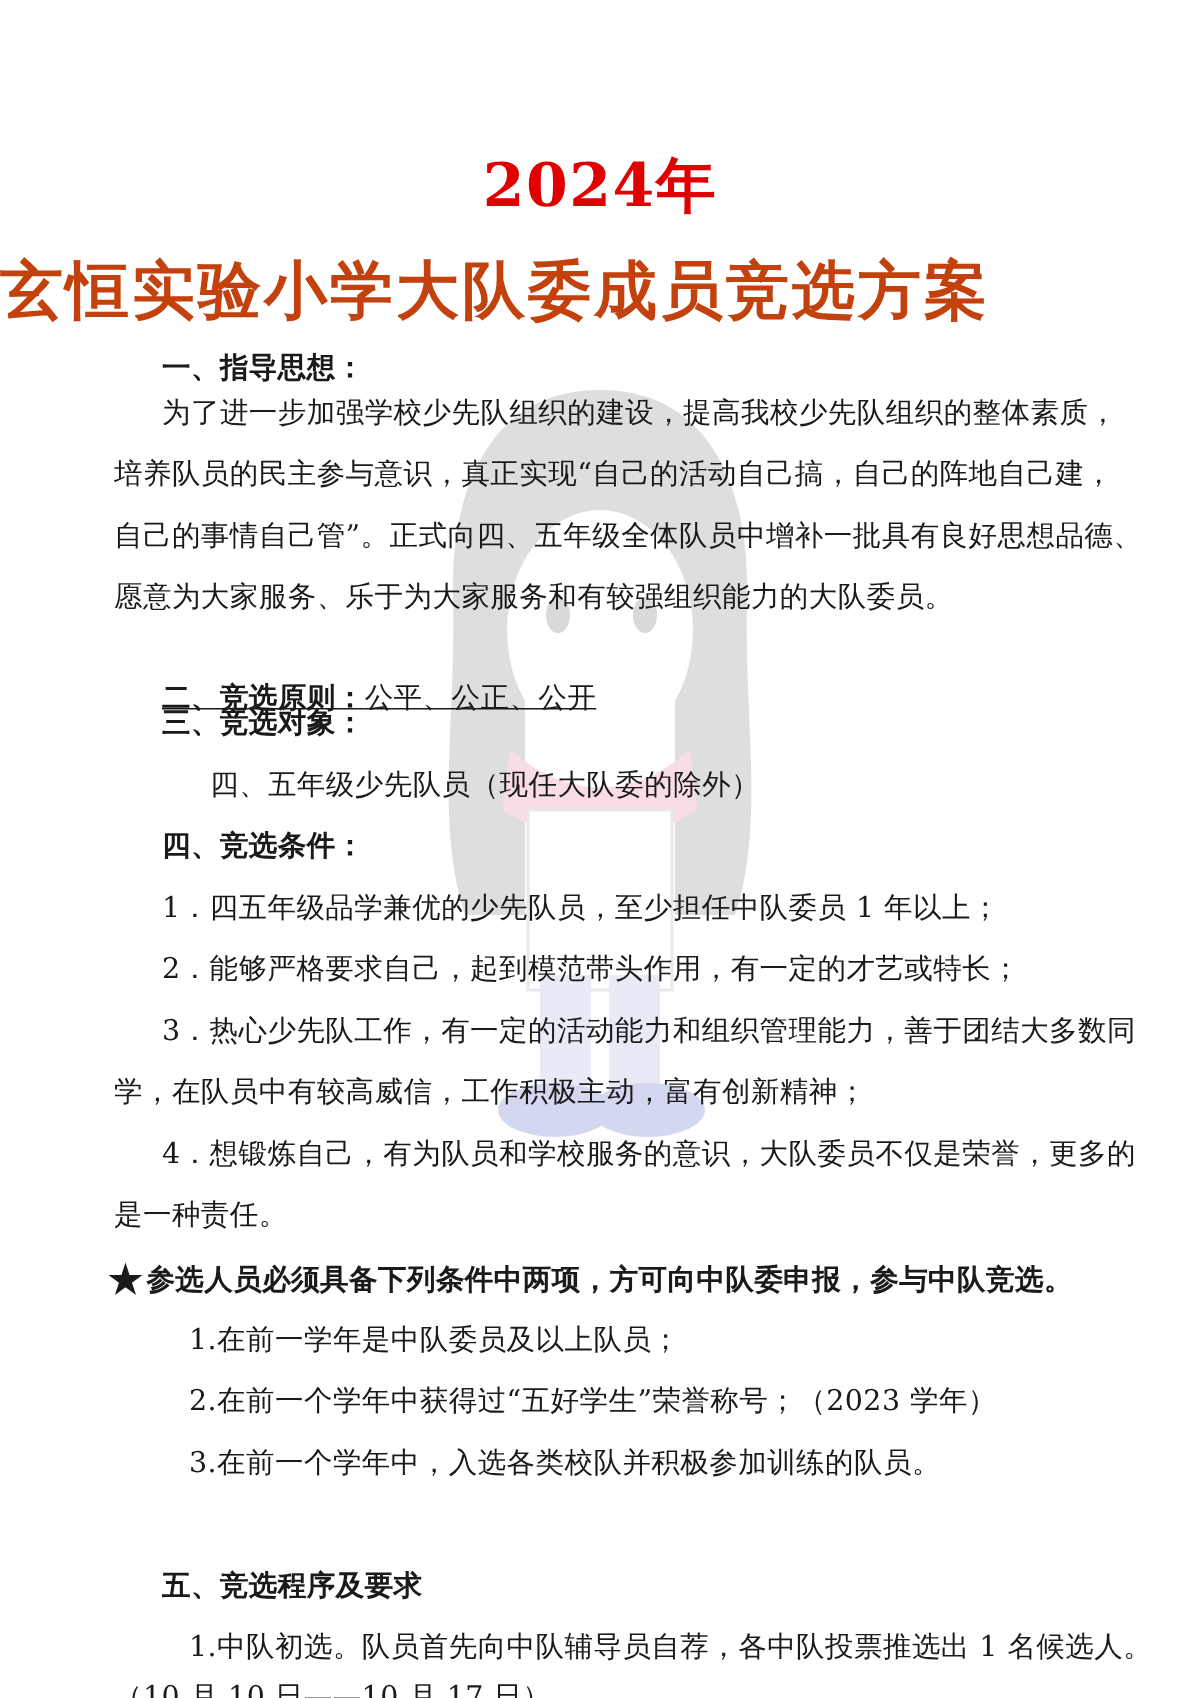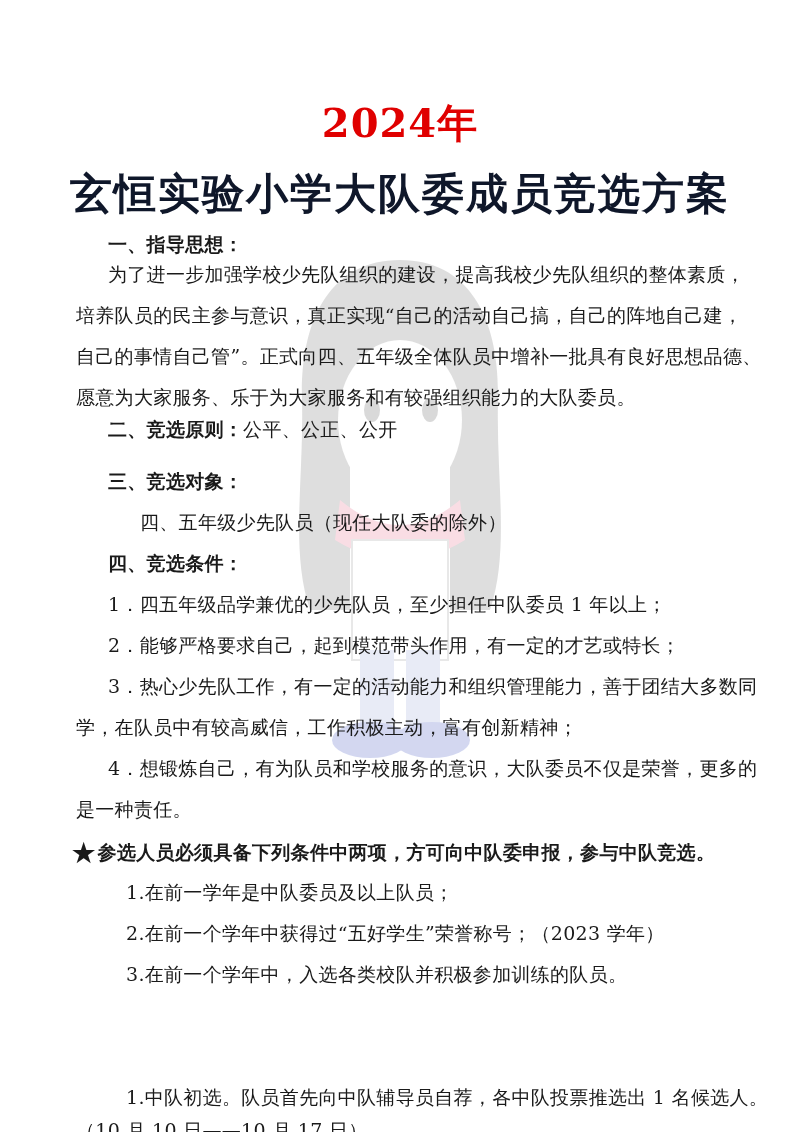--- a/index.html
+++ b/index.html
@@ -2,22 +2,22 @@
 <html><head>
 <meta charset="utf-8">
 <style>
   html, body { margin:0; padding:0; background:#ffffff; }
   body { width:800px; height:1132px; position:relative; overflow:hidden;
          font-family:"DejaVu Serif","Liberation Serif",serif; color:#1a1a1a; }
   .page { position:absolute; inset:0; }
   .watermark { position:absolute; left:290px; top:250px; width:220px; height:520px; opacity:0.22; z-index:0; }
   .title-year { position:absolute; top:96px; left:0; width:800px; text-align:center;
                 font-family:"DejaVu Serif",serif; font-weight:bold; font-size:40px; color:#e00000; letter-spacing:1px; }
-  .title-main { position:absolute; top:166px; left:0; width:800px; text-align:center;
-                font-family:"DejaVu Serif",serif; font-weight:bold; font-size:42px; color:#0f172a; letter-spacing:2px; }
+  .title-main { position:absolute; top:166px; left:0; width:800px; 
+                font-family:"DejaVu Serif",serif; font-weight:bold; font-size:42px; color:#c2410c; letter-spacing:2px; }
   .line { position:absolute; font-size:19px; white-space:nowrap; z-index:1; letter-spacing:0.3px; }
   .bold { font-weight:bold; }
   .star { font-size:26px; vertical-align:-3px; margin-right:2px; }
   .u { }
 </style>
 </head>
 <body>
 
 <div class="page">
 
@@ -36,36 +36,37 @@
 
   <div class="title-year">2024年</div>
   <div class="title-main">玄恒实验小学大队委成员竞选方案</div>
 
   <div class="line bold" style="left:108px;top:232px;">一、指导思想：</div>
   <div class="line" style="left:108px;top:262px;">为了进一步加强学校少先队组织的建设，提高我校少先队组织的整体素质，</div>
   <div class="line" style="left:76px;top:303px;">培养队员的民主参与意识，真正实现“自己的活动自己搞，自己的阵地自己建，</div>
   <div class="line" style="left:76px;top:344px;">自己的事情自己管”。正式向四、五年级全体队员中增补一批具有良好思想品德、</div>
   <div class="line" style="left:76px;top:385px;">愿意为大家服务、乐于为大家服务和有较强组织能力的大队委员。</div>
 
-  <div class="line" style="left:108px;top:417px;">
+  <div class="line" style="left:108px;top:452px;text-decoration:underline;">
     <span class="bold">二、竞选原则：</span><span>公平、公正、公开</span>
   </div>
   <div class="line bold" style="left:108px;top:469px;">三、竞选对象：</div>
   <div class="line" style="left:108px;top:510px;margin-left:32px;">四、五年级少先队员（现任大队委的除外）</div>
   <div class="line bold" style="left:108px;top:551px;">四、竞选条件：</div>
 
   <div class="line" style="left:108px;top:592px;">1．四五年级品学兼优的少先队员，至少担任中队委员 1 年以上；</div>
   <div class="line" style="left:108px;top:633px;">2．能够严格要求自己，起到模范带头作用，有一定的才艺或特长；</div>
   <div class="line" style="left:108px;top:674px;">3．热心少先队工作，有一定的活动能力和组织管理能力，善于团结大多数同</div>
   <div class="line" style="left:76px;top:715px;">学，在队员中有较高威信，工作积极主动，富有创新精神；</div>
   <div class="line" style="left:108px;top:756px;">4．想锻炼自己，有为队员和学校服务的意识，大队委员不仅是荣誉，更多的</div>
   <div class="line" style="left:76px;top:797px;">是一种责任。</div>
 
   <div class="line bold" style="left:72px;top:838px;">
     <span class="star">★</span><span>参选人员必须具备下列条件中</span><span class="u">两项</span><span>，方可向中队委申报，参与中队竞选。</span>
   </div>
   <div class="line" style="left:126px;top:880px;">1.在前一学年是中队委员及以上队员；</div>
   <div class="line" style="left:126px;top:921px;">2.在前一个学年中获得过“五好学生”荣誉称号；（2023 学年）</div>
   <div class="line" style="left:126px;top:962px;">3.在前一个学年中，入选各类校队并积极参加训练的队员。</div>
 
+  <div class="line bold" style="left:108px;top:1044px;">五、竞选程序及要求</div>
   <div class="line" style="left:126px;top:1085px;">1.中队初选。队员首先向中队辅导员自荐，各中队投票推选出 1 名候选人。</div>
   <div class="line" style="left:76px;top:1118px;">（10 月 10 日——10 月 17 日）</div>
 </div>
 
 </body></html>

